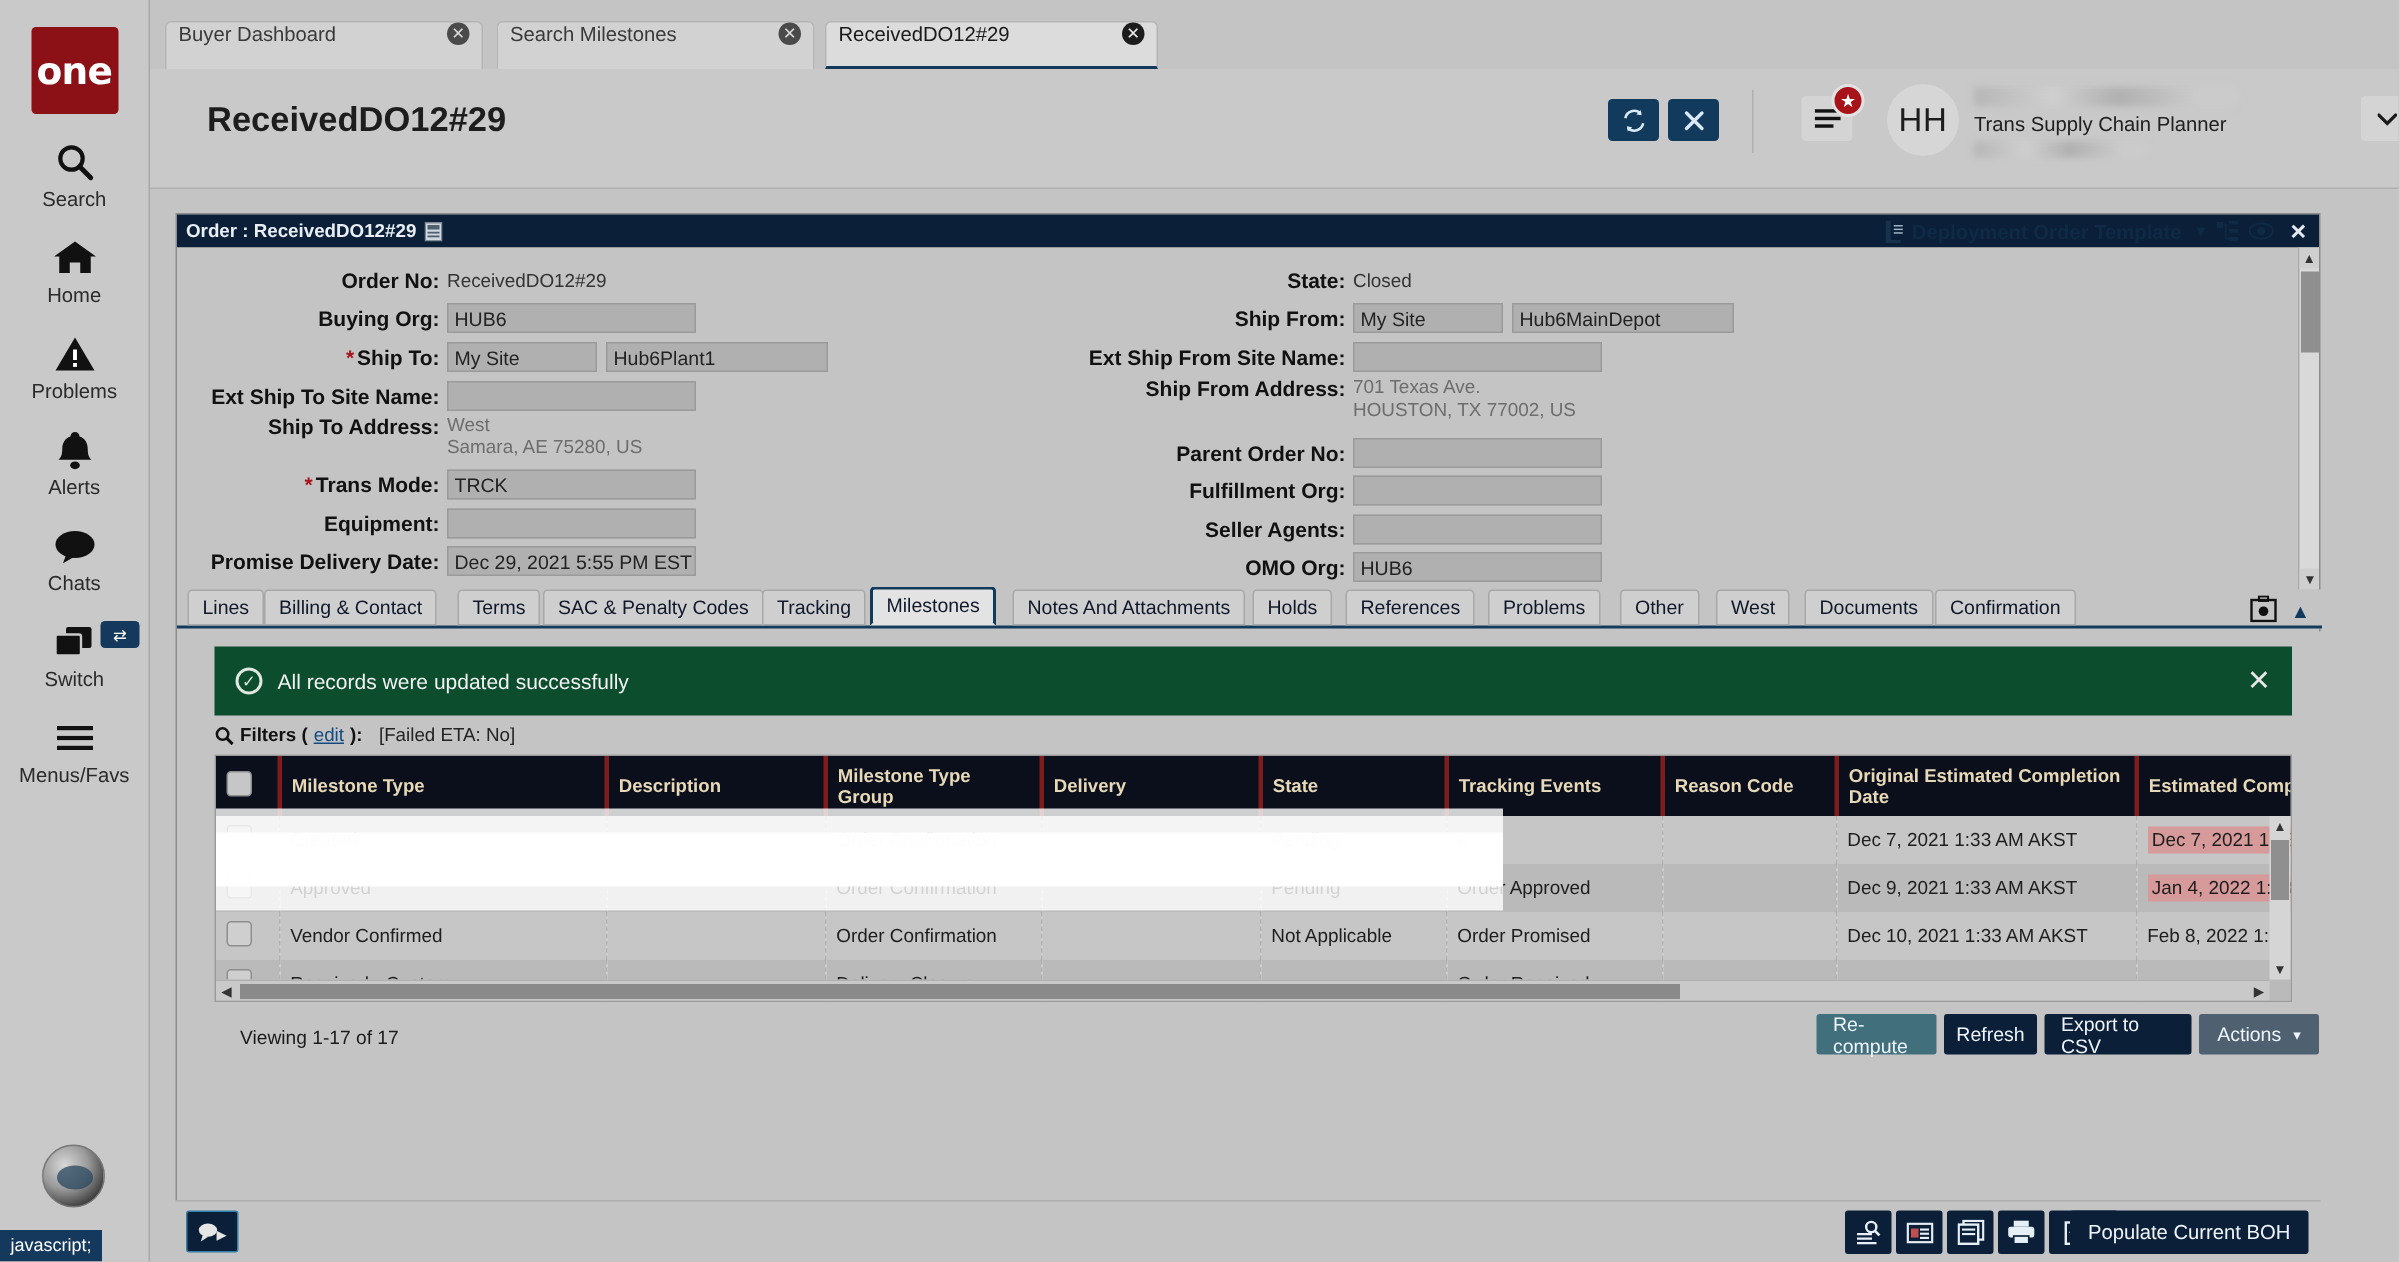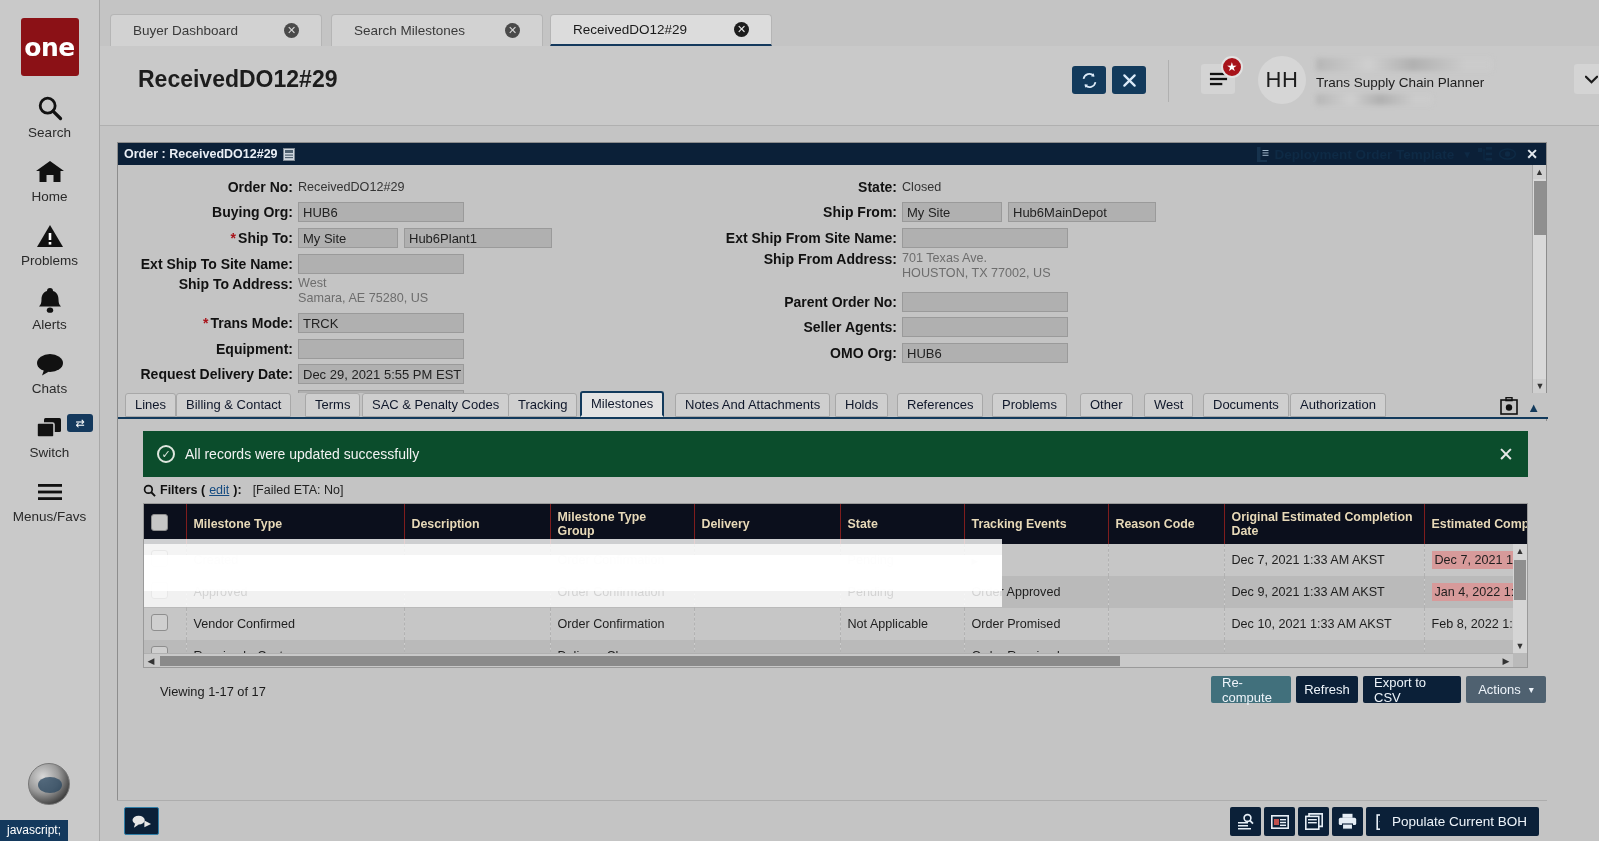--- a/index.html
+++ b/index.html
@@ -50,22 +50,22 @@
   }
 
   
   #tabstrip {
     position: absolute; left: 100px; top: 0; right: 0; height: 46px;
     background: #c4c4c4;
   }
   .btab {
     position: absolute; top: 14px; height: 32px; background: #d2d2d2;
     border: 1px solid #b5b5b5; border-bottom: none;
-    border-radius: 4px 4px 0 0; display: flex; align-items: center;
-    padding: 0 22px; cursor: pointer;
+    border-radius: 4px 4px 0 0; display: flex; align-items: flex-start;
+    padding: 0 8px; cursor: pointer;
   }
   .btab .lbl { font-size: 13.5px; color: #3a3a3a; flex: 1; white-space: nowrap; }
   .btab.active { background: #dcdcdc; border-bottom: 2px solid #14395d; }
   .btab.active .lbl { color: #1a1a1a; }
   .tabclose {
     width: 15px; height: 15px; border-radius: 50%; background: #4a4a4a;
     color: #d8d8d8; font-size: 11px; line-height: 15px; text-align: center;
     margin-left: 12px; flex: none; cursor: pointer; font-family: "DejaVu Sans", sans-serif;
   }
   .btab.active .tabclose { background: #1c1c1c; color: #e8e8e8; }
@@ -188,21 +188,21 @@
 
   
   #grid {
     position: absolute; left: 25px; top: 82px; width: 1385px; height: 165px;
     background: #cfcfcf; overflow: hidden; border: 1px solid #9a9a9a;
   }
   table.mt { border-collapse: collapse; width: 1393px; table-layout: fixed; }
   table.mt th {
     background: #0b0f1c; color: #e7d9b8; font-size: 12.4px; font-weight: 700;
     text-align: left; padding: 6px 7px; vertical-align: middle;
-    border-right: 1px solid #7f1d1d; height: 40px;
+    border-right: 3px solid #7f1d1d; height: 40px;
   }
   table.mt th.cb { width: 42px; }
   table.mt td {
     font-size: 12.6px; color: #1e1e1e; padding: 6px 7px; height: 29px;
     border-right: 1px dashed #b2b2b2; white-space: nowrap; overflow: hidden;
   }
   tr.r-odd td { background: #c6c6c6; }
   tr.r-even td { background: #bababa; }
   td.link { color: #2b6b9e; }
   td.redcell span { background: #d79a9a; padding: 2px 3px; }
@@ -479,24 +479,20 @@
         </div>
         <div class="frow">
           <div class="flabel" style="width:180px;"><span class="req">*</span><span>Trans Mode:</span></div>
           <div class="finput" style="width:166px;">TRCK</div>
         </div>
         <div class="frow">
           <div class="flabel" style="width:180px;">Equipment:</div>
           <div class="finput" style="width:166px;"></div>
         </div>
         <div class="frow">
-          <div class="flabel" style="width:180px;">Request Delivery Date:</div>
-          <div class="finput" style="width:166px;">Dec 29, 2021 5:55 PM EST</div>
-        </div>
-        <div class="frow">
           <div class="flabel" style="width:180px;">Promise Delivery Date:</div>
           <div class="finput" style="width:166px;">Dec 29, 2021 5:55 PM EST</div>
         </div>
       </div>
 
       <div class="fcol" style="left:500px; top:9px; width:560px;">
         <div class="frow">
           <div class="flabel" style="width:284px;">State:</div>
           <div class="fval">Closed</div>
         </div>
@@ -511,20 +507,24 @@
         </div>
         <div class="frow" style="height:38px;align-items:flex-start;">
           <div class="flabel" style="width:284px;line-height:16px;">Ship From Address:</div>
           <div>
             <div class="fval muted" style="line-height:15px;">701 Texas Ave.</div>
             <div class="fval muted" style="line-height:15px;">HOUSTON, TX 77002, US</div>
           </div>
         </div>
         <div class="frow">
           <div class="flabel" style="width:284px;">Parent Order No:</div>
+          <div class="finput" style="width:166px;"></div>
+        </div>
+        <div class="frow">
+          <div class="flabel" style="width:284px;">Fulfillment Org:</div>
           <div class="finput" style="width:166px;"></div>
         </div>
         <div class="frow">
           <div class="flabel" style="width:284px;">Seller Agents:</div>
           <div class="finput" style="width:166px;"></div>
         </div>
         <div class="frow">
           <div class="flabel" style="width:284px;">OMO Org:</div>
           <div class="finput" style="width:166px;">HUB6</div>
         </div>
@@ -548,21 +548,21 @@
       <div class="stab" style="left:244px;">SAC &amp; Penalty Codes</div>
       <div class="stab" style="left:390px;">Tracking</div>
       <div class="stab active" style="left:462px;">Milestones</div>
       <div class="stab" style="left:557px;">Notes And Attachments</div>
       <div class="stab" style="left:717px;">Holds</div>
       <div class="stab" style="left:779px;">References</div>
       <div class="stab" style="left:874px;">Problems</div>
       <div class="stab" style="left:962px;">Other</div>
       <div class="stab" style="left:1026px;">West</div>
       <div class="stab" style="left:1085px;">Documents</div>
-      <div class="stab" style="left:1172px;">Authorization</div>
+      <div class="stab" style="left:1172px;">Confirmation</div>
 
       <div id="gearbtn">
         <svg width="18" height="18" viewBox="0 0 18 18">
             <rect x="1" y="3" width="16" height="14" fill="none" stroke="#111" stroke-width="1.6"></rect>
             <rect x="6" y="0.6" width="6" height="3" fill="none" stroke="#111" stroke-width="1.4"></rect>
             <circle cx="9" cy="10.5" r="3.2" fill="#111"></circle>
           </svg>
       </div>
       <div id="collapsebtn">▲</div>
     </div>

